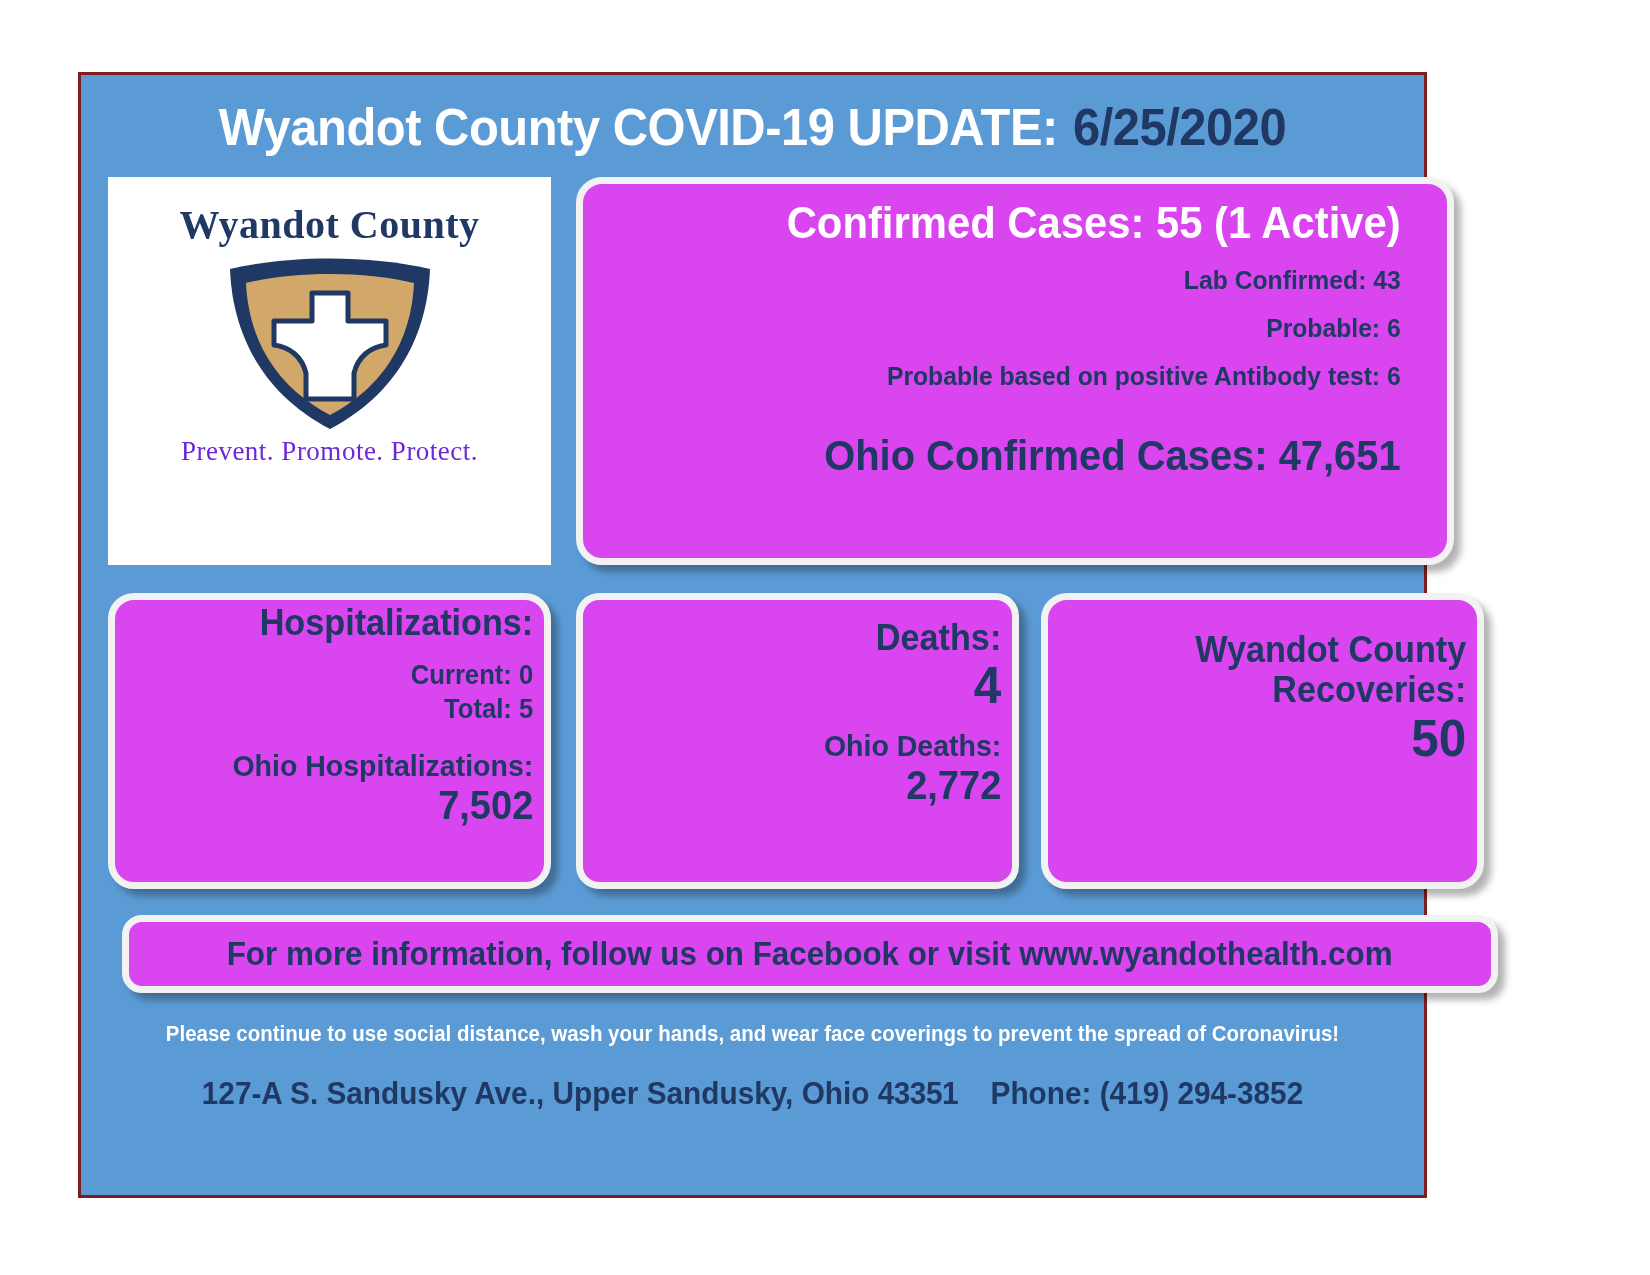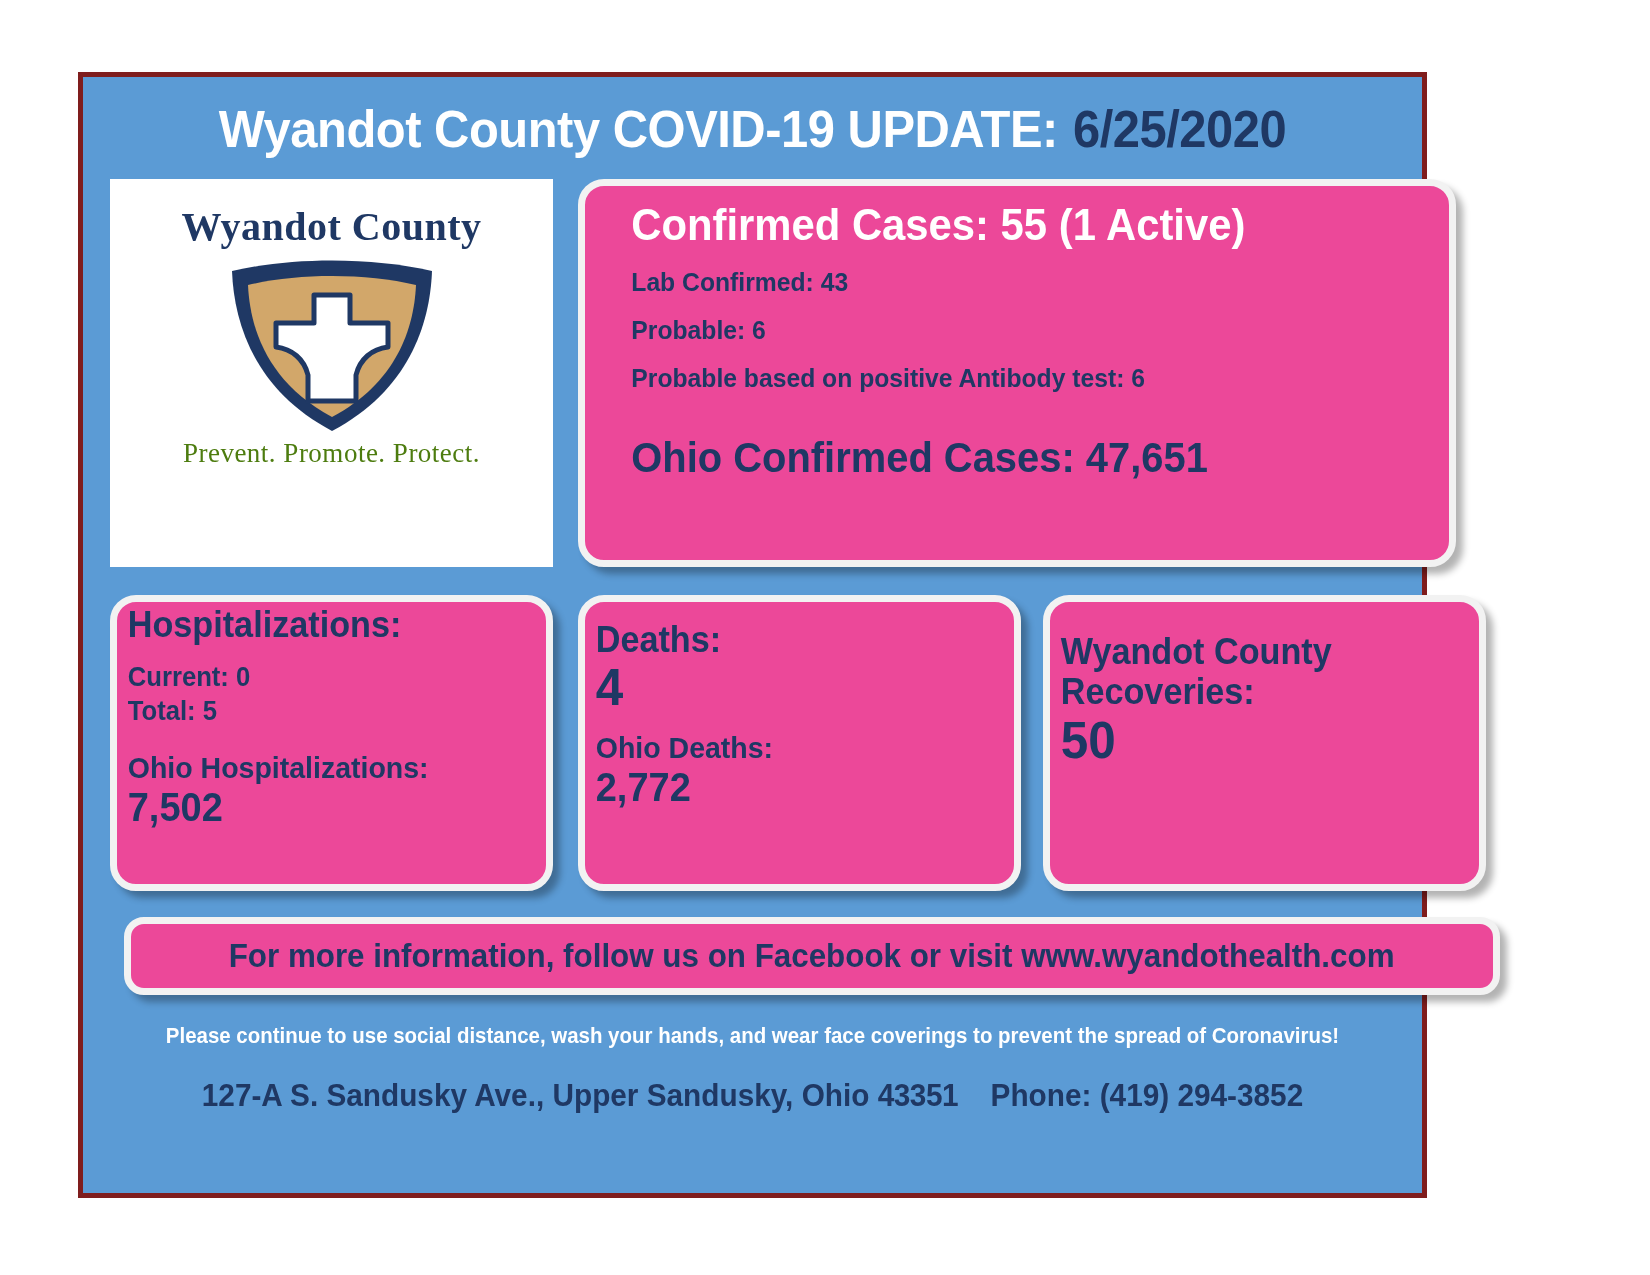--- a/index.html
+++ b/index.html
@@ -15,21 +15,21 @@
   }
 
   
   #poster {
     position: absolute;
     left: 78px;
     top: 72px;
     width: 1349px;
     height: 1126px;
     background: #5b9bd5;
-    border: 5px solid #7f1d1d;
+    border: 3px solid #7f1d1d;
     box-sizing: border-box;
   }
 
   
   #title-row {
     position: absolute;
     left: 0; right: 0;
     top: 22px;
     text-align: center;
     white-space: nowrap;
@@ -37,26 +37,26 @@
     font-size: 52px;
     letter-spacing: -0.5px;
     transform: scaleX(0.94);
   }
   #title-main { color: #ffffff; }
   #title-date { color: #1f3864; margin-left: 16px; }
 
   
   .card {
     position: absolute;
-    background: #ec4899;
+    background: #d946ef;
     border: 7px solid #f2f2f2;
     border-radius: 26px;
     box-sizing: border-box;
     box-shadow: 7px 7px 7px rgba(0,0,0,0.30);
-    text-align: left;
+    text-align: right;
     color: #1f3864;
   }
 
   
   #logo-card {
     position: absolute;
     left: 27px;
     top: 102px;
     width: 443px;
     height: 388px;
@@ -70,21 +70,21 @@
     color: #1f3864;
     text-align: center;
     letter-spacing: 0.5px;
   }
   #logo-top  { font-size: 40px; margin-top: 24px; }
   #logo-bot  { font-size: 45px; margin-top: 2px; }
   #logo-tag  {
     font-family: "Liberation Serif", serif;
     font-weight: 400;
     font-size: 27px;
-    color: #4d7c0f;
+    color: #6d28d9;
     text-align: center;
     margin-top: 2px;
     letter-spacing: 0.5px;
   }
   #shield-wrap {
     width: 100%;
     height: 182px;
     display: flex;
     align-items: center;
     justify-content: center;
@@ -130,20 +130,21 @@
     width: 443px;
     height: 296px;
     padding-top: 3px;
   }
   #deaths-card {
     left: 495px;
     top: 518px;
     width: 443px;
     height: 296px;
     padding-top: 18px;
+    border-radius: 23px;
   }
   #recov-card {
     left: 960px;
     top: 518px;
     width: 443px;
     height: 296px;
     padding-top: 30px;
   }
   .stat-head {
     font-size: 36px;

